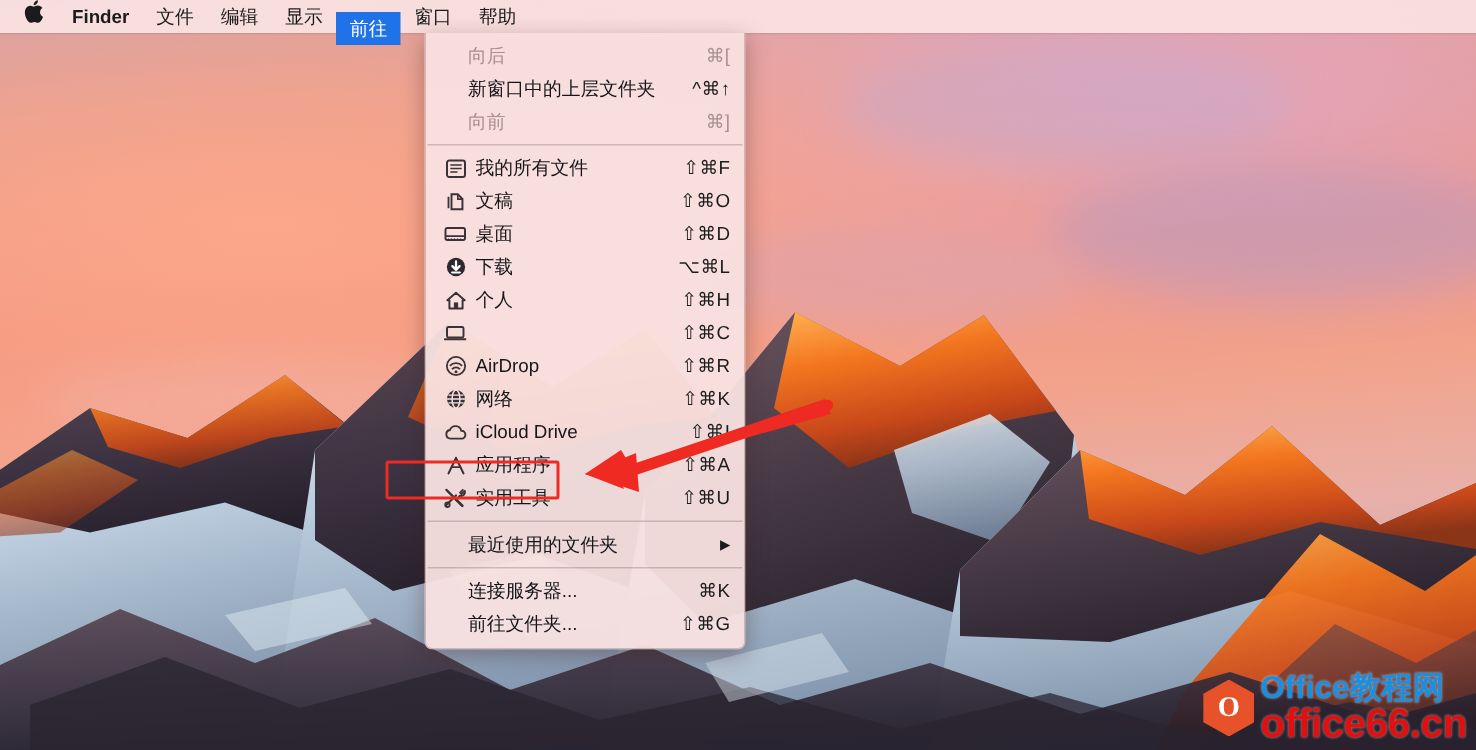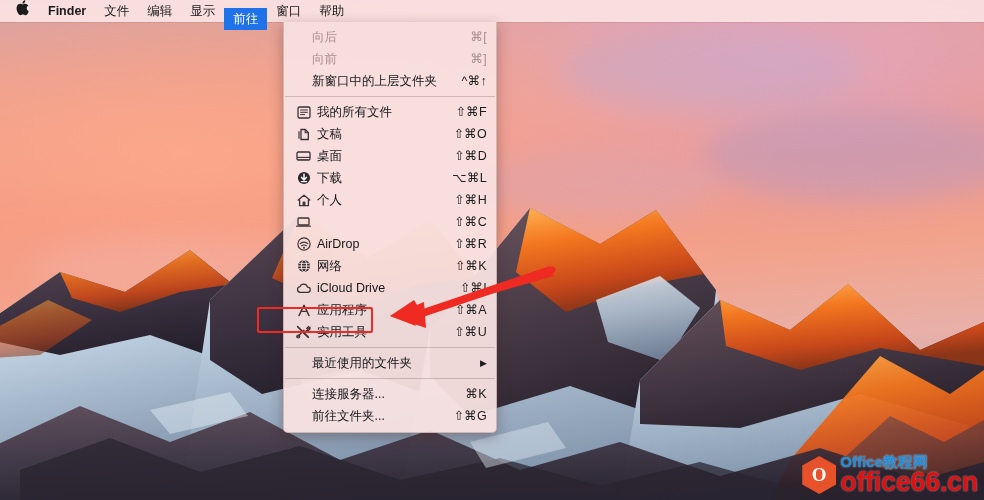--- a/index.html
+++ b/index.html
@@ -122,21 +122,21 @@
     background:#e8522b;
     clip-path:polygon(50% 0%,100% 25%,100% 75%,50% 100%,0% 75%,0% 25%);
     display:flex; align-items:center; justify-content:center;
   }
   .wm-hex span{
     color:#fff; font-weight:bold; font-size:19px;
     font-family:"Liberation Serif",serif;
   }
   .wm-text{ line-height:1.0; }
   .wm-l1{
-    font-size:15px; font-weight:bold;
+    font-size:21px; font-weight:bold;
     color:#1a8fe0;
     text-shadow:0 0 2px rgba(255,255,255,.6);
   }
   .wm-l1 .cn{ color:#1a8fe0; }
   .wm-l2{
     font-size:27px; font-weight:bold;
     color:#e01010;
     letter-spacing:-.3px;
     text-shadow:0 0 2px rgba(255,255,255,.55);
   }
@@ -221,27 +221,27 @@
   <div class="mb-item">窗口</div>
   <div class="mb-item">帮助</div>
 </div>
 
 <div id="go-menu">
 
   <div class="mi noic dim">
     <span class="lbl">向后</span>
     <span class="sc">⌘[</span>
   </div>
+  <div class="mi noic">
+    <span class="lbl">新窗口中的上层文件夹</span>
+    <span class="sc">^⌘↑</span>
+  </div>
   <div class="mi noic dim">
     <span class="lbl">向前</span>
     <span class="sc">⌘]</span>
-  </div>
-  <div class="mi noic">
-    <span class="lbl">新窗口中的上层文件夹</span>
-    <span class="sc">^⌘↑</span>
   </div>
 
   <div class="sep"></div>
 
   <div class="mi">
     <span class="ic">
       <svg width="14" height="13" viewBox="0 0 14 13">
           <rect x="1" y="1" width="12" height="11" rx="1.5" fill="none" stroke="#3a3238" stroke-width="1.3"></rect>
           <line x1="3.2" y1="4" x2="10.8" y2="4" stroke="#3a3238" stroke-width="1"></line>
           <line x1="3.2" y1="6.3" x2="10.8" y2="6.3" stroke="#3a3238" stroke-width="1"></line>

